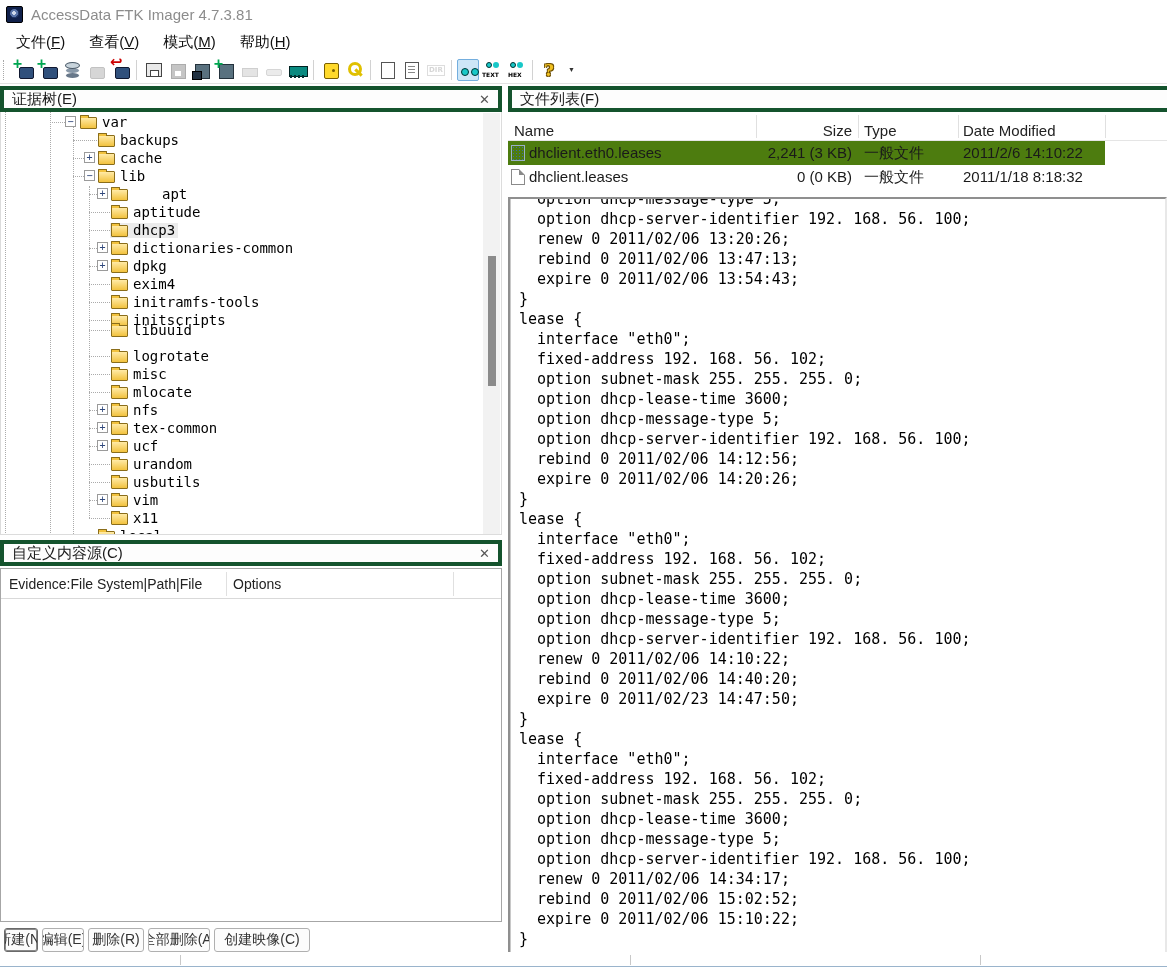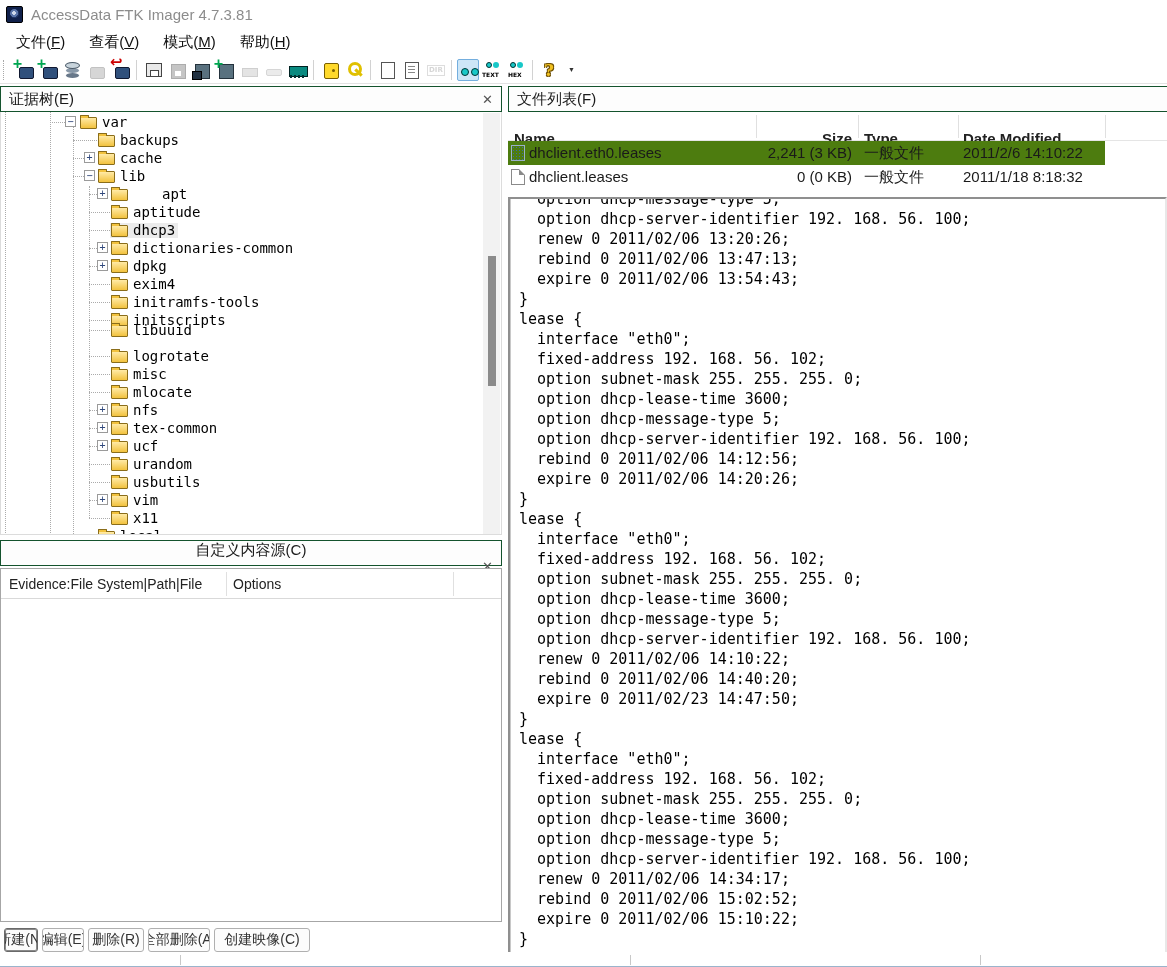--- a/index.html
+++ b/index.html
@@ -49,44 +49,44 @@
   .export-directory-listing::before { content:"DIR"; left:3px; top:6px; font:bold 7px/9px "DejaVu Sans",sans-serif; color:#999; border:1px solid #aaa; padding:0 1px; }
   .auto-mode::before { content:""; left:3px; top:8px; width:6px; height:6px; background:#18c8c8; border:1px solid #033; border-radius:50%; }
   .auto-mode::after { content:""; left:13px; top:8px; width:6px; height:6px; background:#18c8c8; border:1px solid #033; border-radius:50%; }
   .text-mode::before,.hex-mode::before { content:""; left:5px; top:3px; width:4px; height:4px; background:#18c8c8; border:1px solid #033; border-radius:50%; box-shadow:7px 0 0 #18c8c8; }
   .text-mode::after { content:"TEXT"; left:1px; top:12px; font:bold 6px/7px "DejaVu Sans",sans-serif; color:#000; }
   .hex-mode::after { content:"HEX"; left:3px; top:12px; font:bold 6px/7px "DejaVu Sans",sans-serif; color:#000; }
   .help::before { content:"?"; left:6px; top:1px; font:bold 17px/20px "DejaVu Serif",serif; color:#f0c020; text-shadow:1px 1px 0 #705000,-1px -1px 0 #705000,1px -1px 0 #705000,-1px 1px 0 #705000; }
   .more-toolbars::before { content:"▼"; left:6px; top:7px; font-size:7px; color:#333; }
 
   
-  .panel-hd { position:absolute; height:26px; background:#fdfdfd; border:1px solid #14532d; display:flex; align-items:center; padding:0 8px; font-size:15px; }
+  .panel-hd { position:absolute; height:26px; background:#fdfdfd; border:4px solid #14532d; display:flex; align-items:center; padding:0 8px; font-size:15px; }
   .panel-hd .x { margin-left:auto; color:#555; font-size:13px; line-height:13px; }
   #evtree-hd { left:0; top:86px; width:502px; }
   #filelist-hd { left:508px; top:86px; width:781px; }
-  #cc-hd { left:0; top:540px; width:502px;flex-direction:column; }
+  #cc-hd { left:0; top:540px; width:502px; }
 
   
   #tree-body { position:absolute; left:0; top:112px; width:502px; height:423px; background:#fff; border:1px solid #dcdcdc; border-top:none; overflow:hidden; }
   .guide { position:absolute; width:0; border-left:1px dotted #ababab; }
   .trow { position:absolute; left:0; width:480px; height:18px; }
   .stub { position:absolute; top:9px; height:0; border-top:1px dotted #ababab; }
   .expbox { position:absolute; top:3px; width:11px; height:11px; background:#fff; border:1px solid #9a9a9a; font:10px/9px "DejaVu Sans Mono",monospace; text-align:center; color:#30487c; }
   .grp { position:absolute; top:2px; display:flex; align-items:center; gap:5px; padding:0 3px 0 1px; height:15px; }
   .trow.sel .grp { background:#ececec; }
   .folder { width:17px; height:12px; background:linear-gradient(#ffeaa6,#f2c23e); border:1px solid #8a6d1a; border-radius:1px; position:relative; flex:none; }
   .folder::before { content:""; position:absolute; left:-1px; top:-3px; width:7px; height:2px; background:#f2c23e; border:1px solid #8a6d1a; border-bottom:none; border-radius:1px 1px 0 0; }
   .tlabel { font:14px/15px "DejaVu Sans Mono","Liberation Mono",monospace; color:#000; white-space:nowrap; }
   #tree-vsb { position:absolute; right:1px; top:1px; width:17px; height:421px; background:#f2f2f2; }
   #tree-vsb .thumb { position:absolute; left:5px; width:8px; top:143px; height:130px; background:#8b8b8b; }
 
   
   #filelist { position:absolute; left:508px; top:112px; width:659px; height:82px; background:#fff; font-size:15px; }
   #fl-cols { position:relative; height:29px; border-bottom:1px solid #e5e5e5; }
-  #fl-cols .col { position:absolute; top:12px; line-height:29px; color:#222;font-weight:bold; }
+  #fl-cols .col { position:absolute; top:4px; line-height:29px; color:#222; }
   #fl-cols .cdiv { position:absolute; top:3px; height:23px; width:1px; background:#e0e0e0; }
   .frow { position:relative; height:24px; width:597px; display:block; }
   .frow.sel { background:#4d7c0f; }
   .frow .cell { position:absolute; top:0; line-height:24px; white-space:nowrap; }
   .ficon { position:absolute; top:4px; left:3px; width:14px; height:16px; }
   .grid-file-icon { background-image:radial-gradient(#3b6ea5 34%,transparent 36%); background-size:3px 3px; border:1px solid #9ab0c8; }
   .blank-file-icon { background:#fff; border:1px solid #8a8a8a; }
   .blank-file-icon::before { content:""; position:absolute; right:-1px; top:-1px; border:3px solid #fff; border-left-color:#8a8a8a; border-bottom-color:#8a8a8a; }
 
   

